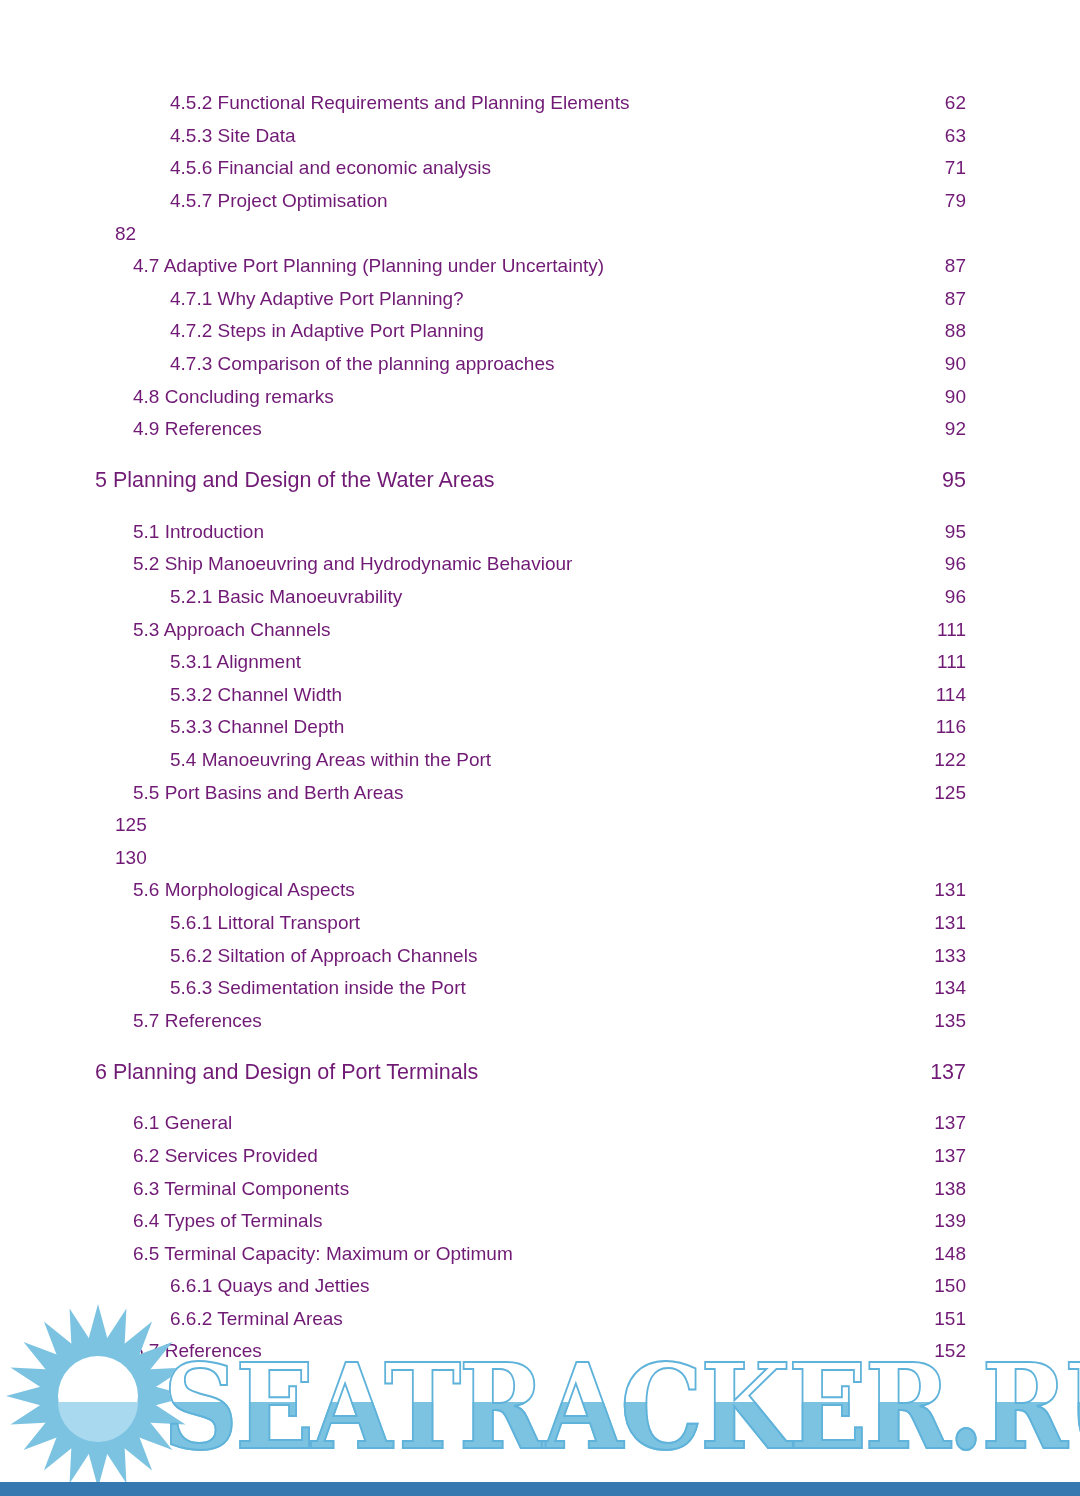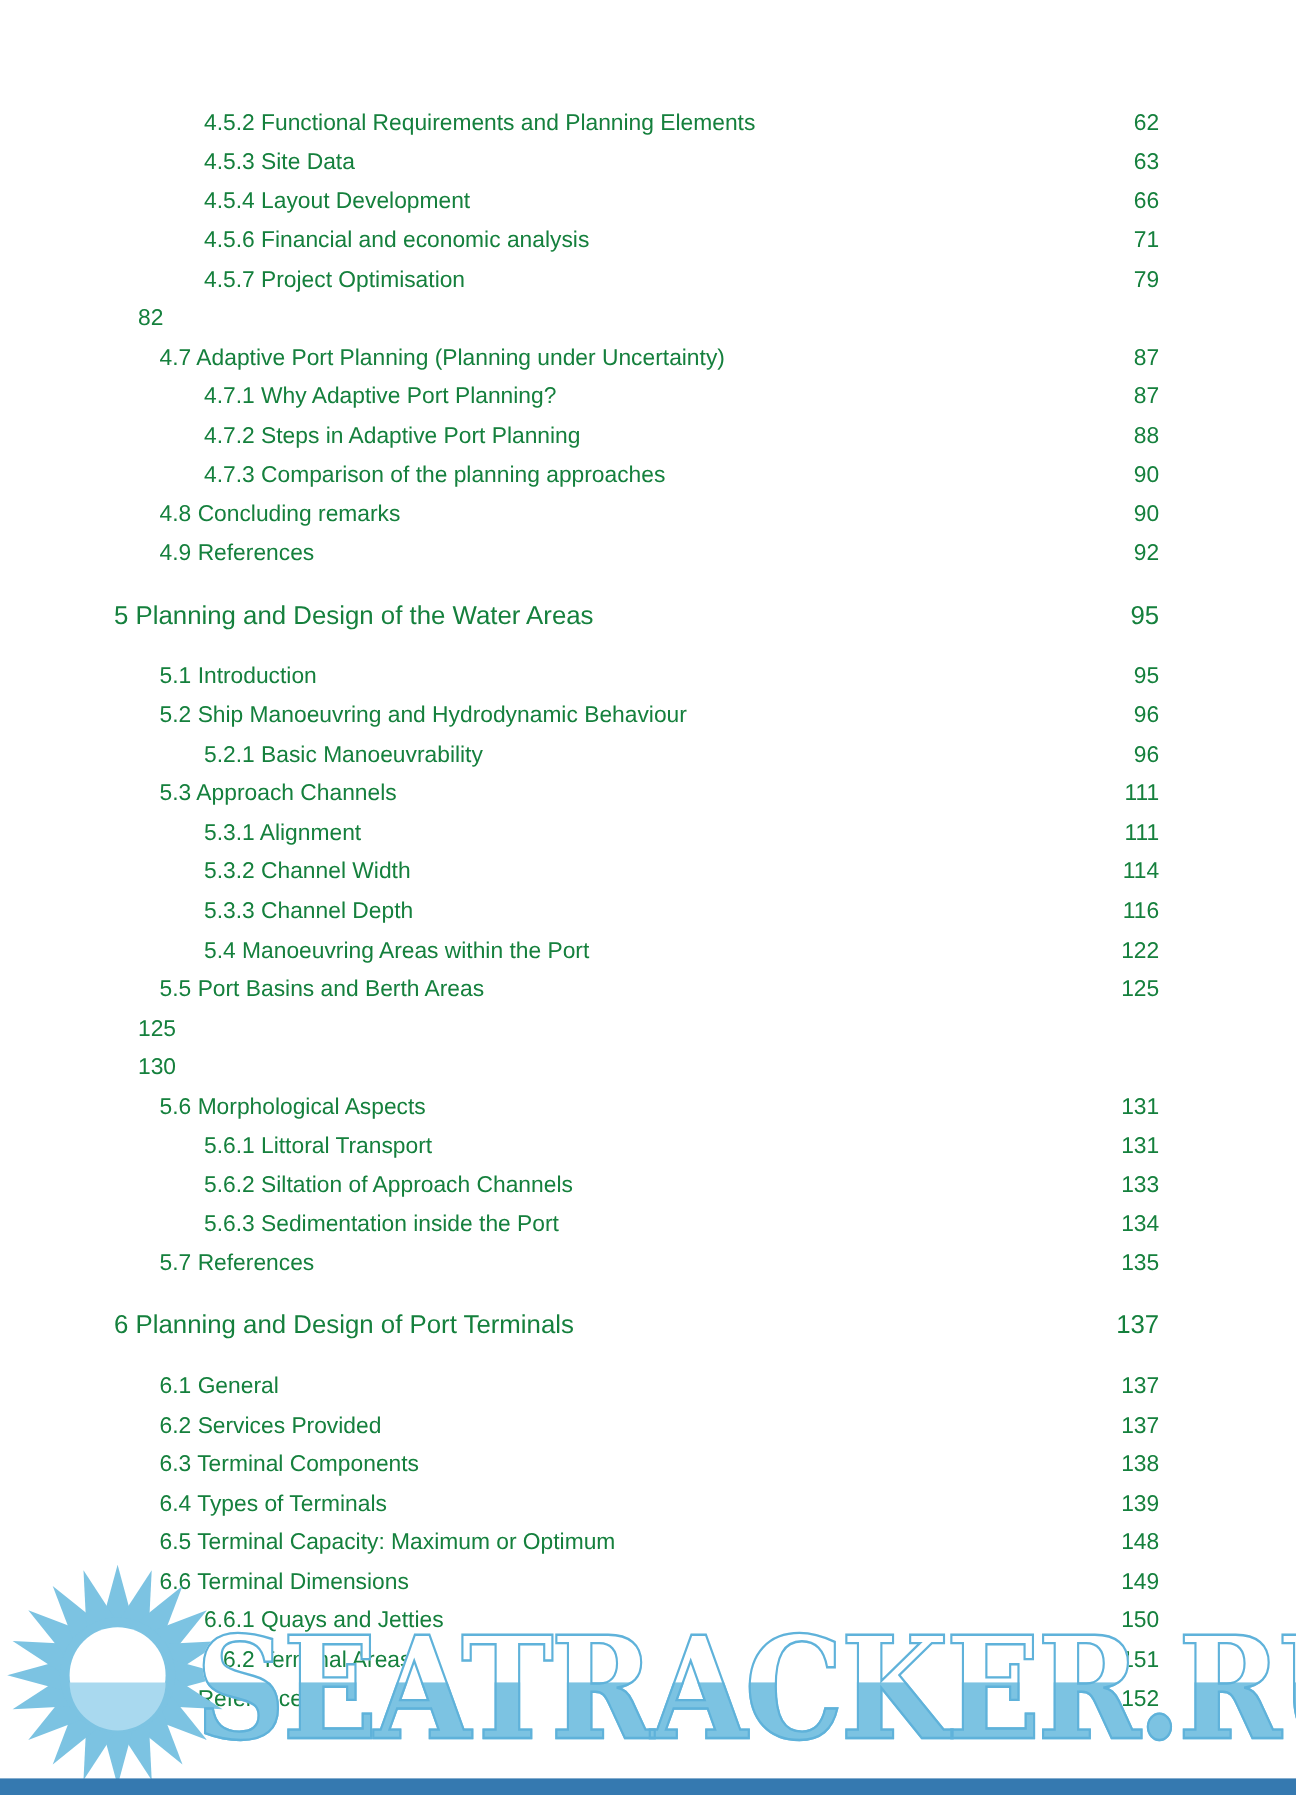--- a/index.html
+++ b/index.html
@@ -15,21 +15,21 @@
   .toc{
     position:absolute;
     left:95px; top:87px; right:114px;
   }
   .toc-row{
     display:flex;
     justify-content:space-between;
     align-items:center;
     height:32.6px;
     font-size:19px;
-    color:#15803d;
+    color:#701a75;
     white-space:nowrap;
   }
   .toc-row .toc-label{flex:1 1 auto; overflow:hidden;}
   .toc-row .toc-page{flex:0 0 auto; text-align:right; padding-left:20px;}
   .toc-row.level-1{
     font-size:21.5px;
     height:38px;
     margin:16px 0;
   }
   .toc-row.level-2 .toc-label{padding-left:38px;}
@@ -90,24 +90,20 @@
   <div class="toc">
       <div class="toc-row level-3">
         <span class="toc-label">4.5.2 Functional Requirements and Planning Elements</span>
         <span class="toc-page">62</span>
       </div>
       <div class="toc-row level-3">
         <span class="toc-label">4.5.3 Site Data</span>
         <span class="toc-page">63</span>
       </div>
       <div class="toc-row level-3">
-        <span class="toc-label">4.5.4 Layout Development</span>
-        <span class="toc-page">66</span>
-      </div>
-      <div class="toc-row level-3">
         <span class="toc-label">4.5.6 Financial and economic analysis</span>
         <span class="toc-page">71</span>
       </div>
       <div class="toc-row level-3">
         <span class="toc-label">4.5.7 Project Optimisation</span>
         <span class="toc-page">79</span>
       </div>
       <div class="toc-row level-2">
         <span class="toc-page">82</span>
       </div>
@@ -217,24 +213,20 @@
         <span class="toc-label">6.3 Terminal Components</span>
         <span class="toc-page">138</span>
       </div>
       <div class="toc-row level-2">
         <span class="toc-label">6.4 Types of Terminals</span>
         <span class="toc-page">139</span>
       </div>
       <div class="toc-row level-2">
         <span class="toc-label">6.5 Terminal Capacity: Maximum or Optimum</span>
         <span class="toc-page">148</span>
-      </div>
-      <div class="toc-row level-2">
-        <span class="toc-label">6.6 Terminal Dimensions</span>
-        <span class="toc-page">149</span>
       </div>
       <div class="toc-row level-3">
         <span class="toc-label">6.6.1 Quays and Jetties</span>
         <span class="toc-page">150</span>
       </div>
       <div class="toc-row level-3">
         <span class="toc-label">6.6.2 Terminal Areas</span>
         <span class="toc-page">151</span>
       </div>
       <div class="toc-row level-2">

